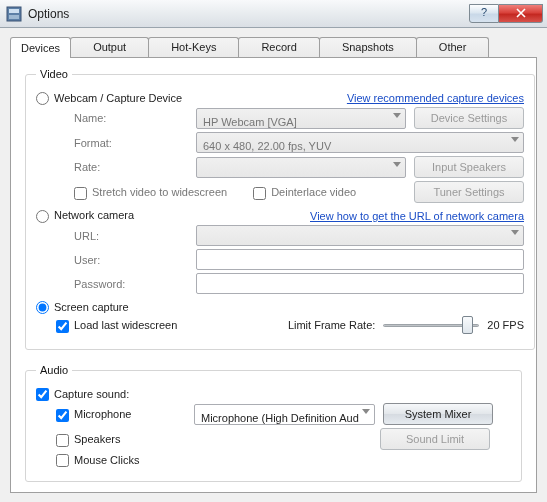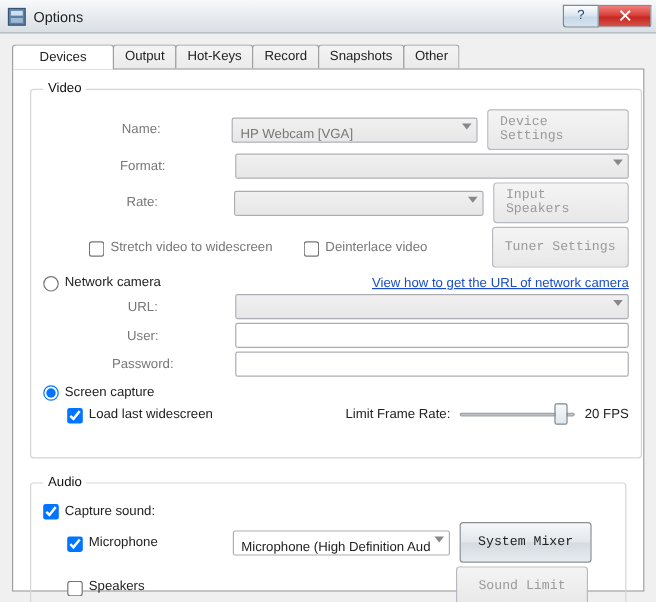--- a/index.html
+++ b/index.html
@@ -32,76 +32,75 @@
   border-radius: 0 0 3px 0;
 }
 .tb-btn svg { width: 10px; height: 10px; }
 
 
 .client { padding: 8px 10px; background: #f0f0f0; height: calc(502px - 28px); }
 
 
 .tabstrip { display: flex; position: relative; top: 1px; }
 .tab {
-  padding: 3px 9px;
+  padding: 3px 22px;
   background: linear-gradient(#f4f4f4, #eaeaea);
   border: 1px solid #9f9f9f;
   border-bottom: none;
   border-radius: 3px 3px 0 0;
   margin-right: -1px;
   cursor: default;
   color: #222;
 }
-.tab.active { background: #fff; padding: 4px 22px; position: relative; z-index: 2; }
+.tab.active { background: #fff; padding: 4px 10px; position: relative; z-index: 2; }
 .tabpanel {
   background: #fff;
   border: 1px solid #9f9f9f;
   padding: 10px 14px 14px;
   position: relative;
   height: calc(100% - 22px);
 }
 
 fieldset.group {
   border: 1px solid #d5d5d5;
   border-radius: 3px;
-  padding: 8px 10px 24px;
+  padding: 8px 10px 12px;
   margin-bottom: 14px;
 }
 fieldset.group > legend { padding: 0 4px; color: #111; }
 
 .row { display: flex; align-items: center; margin: 3px 0; }
 .indent { padding-left: 20px; }
 .indent2 { padding-left: 38px; }
 
-.label-col { width: 90px; color: #777; text-align: center; }
+.label-col { width: 90px; color: #777; }
 .link { color: #1a4dc7; text-decoration: underline; cursor: pointer; }
 
 input[type=radio], input[type=checkbox] { margin-right: 5px; transform: translateY(1px); }
 .radiolabel, .cblabel { color: #222; }
 .radiolabel.head { font-weight: normal; }
 
 .combo, .textin {
   height: 21px; border: 1px solid #abadb3;
   background: linear-gradient(#fff, #f2f2f2);
   border-radius: 2px; padding: 0 6px; display: flex; align-items: flex-end;
   color: #777; position: relative; margin-left: 32px;
 }
 .combo.ro { background: linear-gradient(#f0f0f0, #e7e7e7); }
 .combo .arrow { position: absolute; right: 4px; top: 4px; width: 0; height: 0;
   border-left: 4px solid transparent; border-right: 4px solid transparent;
   border-top: 5px solid #888; }
 .textin { background: #fff; color: #222; }
 
 .btn {
-  height: 34px; padding: 0 10px; min-width: 110px;
+  height: 22px; padding: 0 10px; min-width: 110px;
   border: 1px solid #8a8e93; border-radius: 3px;
   background: linear-gradient(#f6f8fa, #e3e7eb 48%, #d6dbe1 52%, #e6ebf0);
   color: #222; display: flex; align-items: center; justify-content: center;
   cursor: default;
-  font-family: Liberation Mono, monospace;
 }
 .btn.disabled { color: #9a9a9a; border-color: #b7bbbf;
   background: linear-gradient(#f4f4f4, #e8e8e8); }
 
 .slider { position: relative; width: 96px; height: 18px; display: flex; align-items: center; }
 .slider-track { height: 3px; background: #bfc3c7; border: 1px solid #9da3a8; width: 100%; border-radius: 2px; }
 .slider-thumb { position: absolute; right: 6px; top: 0; width: 11px; height: 18px;
   background: linear-gradient(#f9fbfd, #dfe6ec); border: 1px solid #7a858e; border-radius: 2px; }
 </style>
 </head>
@@ -138,34 +137,43 @@
     <div class="tab">Record</div>
     <div class="tab">Snapshots</div>
     <div class="tab">Other</div>
   </div>
 
   <div class="tabpanel">
 
     <fieldset class="group">
       <legend>Video</legend>
 
+      <div class="row">
+        <div style="display:flex;align-items:center;">
+          <input type="radio" name="vsrc" style="">
+          <span class="radiolabel head">Webcam / Capture Device</span>
+        </div>
+        <div style="flex:1"></div>
+        <span class="link">View recommended capture devices</span>
+      </div>
 
       <div class="row indent2">
         <span class="label-col">Name:</span>
         <div class="combo ro" style="width:210px">
           <span>HP Webcam [VGA]</span>
           <span class="arrow"></span>
         </div>
         <div style="width:8px"></div>
         <div class="btn disabled">Device Settings</div>
       </div>
 
       <div class="row indent2">
         <span class="label-col">Format:</span>
         <div class="combo ro" style="flex:1">
+          <span>640 x 480, 22.00 fps, YUV</span>
           <span class="arrow"></span>
         </div>
       </div>
 
       <div class="row indent2">
         <span class="label-col">Rate:</span>
         <div class="combo ro" style="width:210px">
           <span></span>
           <span class="arrow"></span>
         </div>

